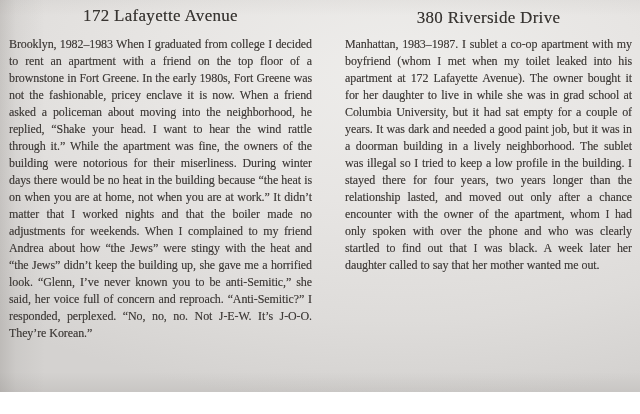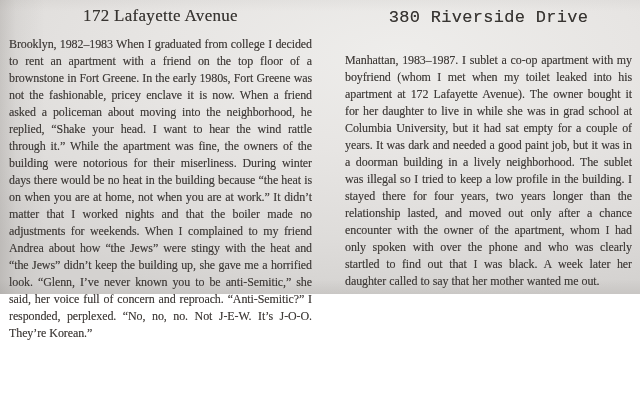--- a/index.html
+++ b/index.html
@@ -8,21 +8,21 @@
   }
   body {
     width: 640px;
     height: 414px;
     overflow: hidden;
     font-family: "Liberation Serif", serif;
   }
   .photo {
     position: relative;
     width: 640px;
-    height: 294px;
+    height: 392px;
     color: #3d3936;
     background:
       linear-gradient(90deg, rgba(110,105,100,0.22) 0%, rgba(110,105,100,0.08) 2.5%, rgba(0,0,0,0) 7%),
       linear-gradient(0deg, rgba(95,90,85,0.10) 0%, rgba(0,0,0,0) 5%),
       linear-gradient(180deg, rgba(100,95,90,0.05) 0%, rgba(0,0,0,0) 4%),
       radial-gradient(ellipse 95% 85% at 62% 18%, #eeedeb 0%, #e7e5e3 40%, #dedcda 75%, #d4d2d0 100%);
   }
   .column {
     position: absolute;
   }
@@ -39,22 +39,21 @@
   .column-title {
     margin: 0 0 10px 0;
     font-size: 17px;
     font-weight: normal;
     text-align: center;
     letter-spacing: 0.3px;
     color: #383532;
     text-shadow: 0 0 0.5px rgba(56,53,50,0.55);
   }
   .column-right .column-title {
-    margin-bottom: 25px;
-    font-family: Liberation Mono, monospace;
+    margin-bottom: 8px;
   }
   .column-body {
     font-size: 12px;
     line-height: 17px;
     text-align: justify;
     letter-spacing: -0.1px;
     word-spacing: 0.2px;
     color: #403c39;
     text-shadow: 0 0 0.5px rgba(64,60,57,0.5);
   }

